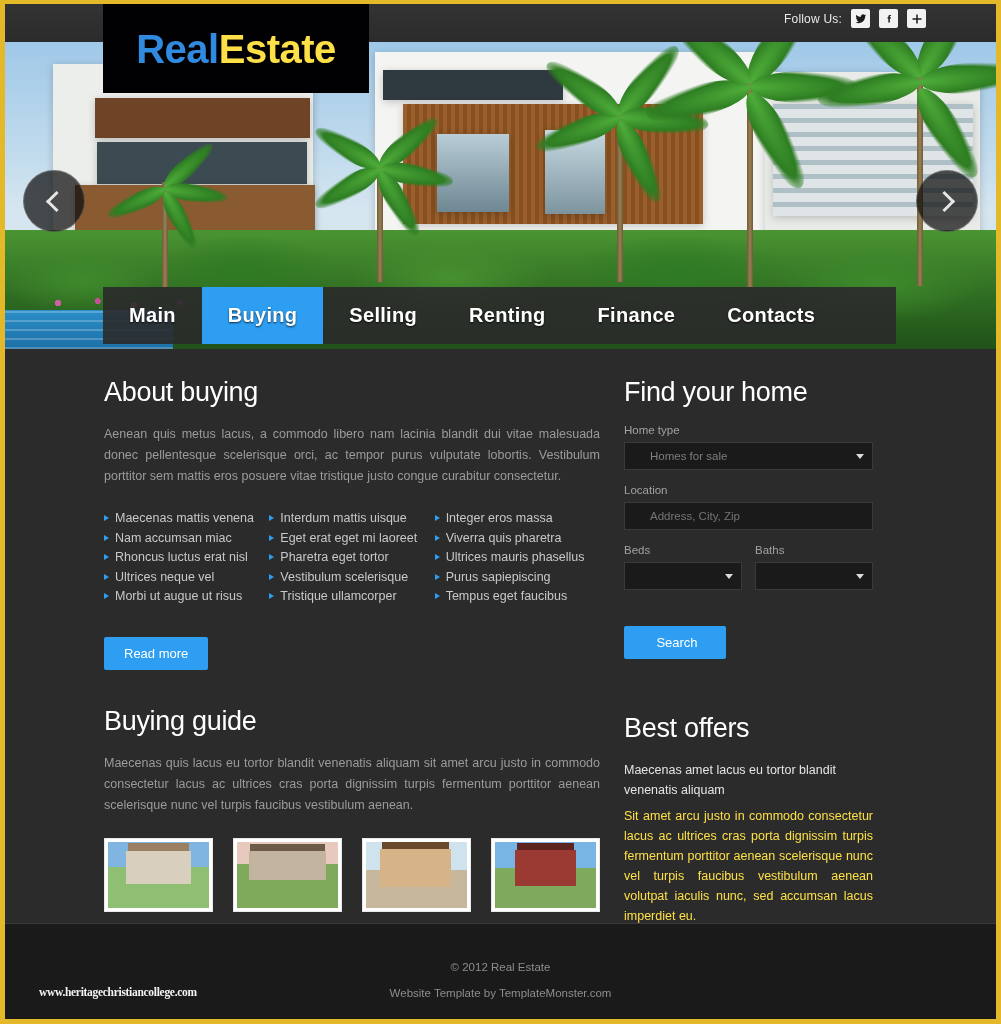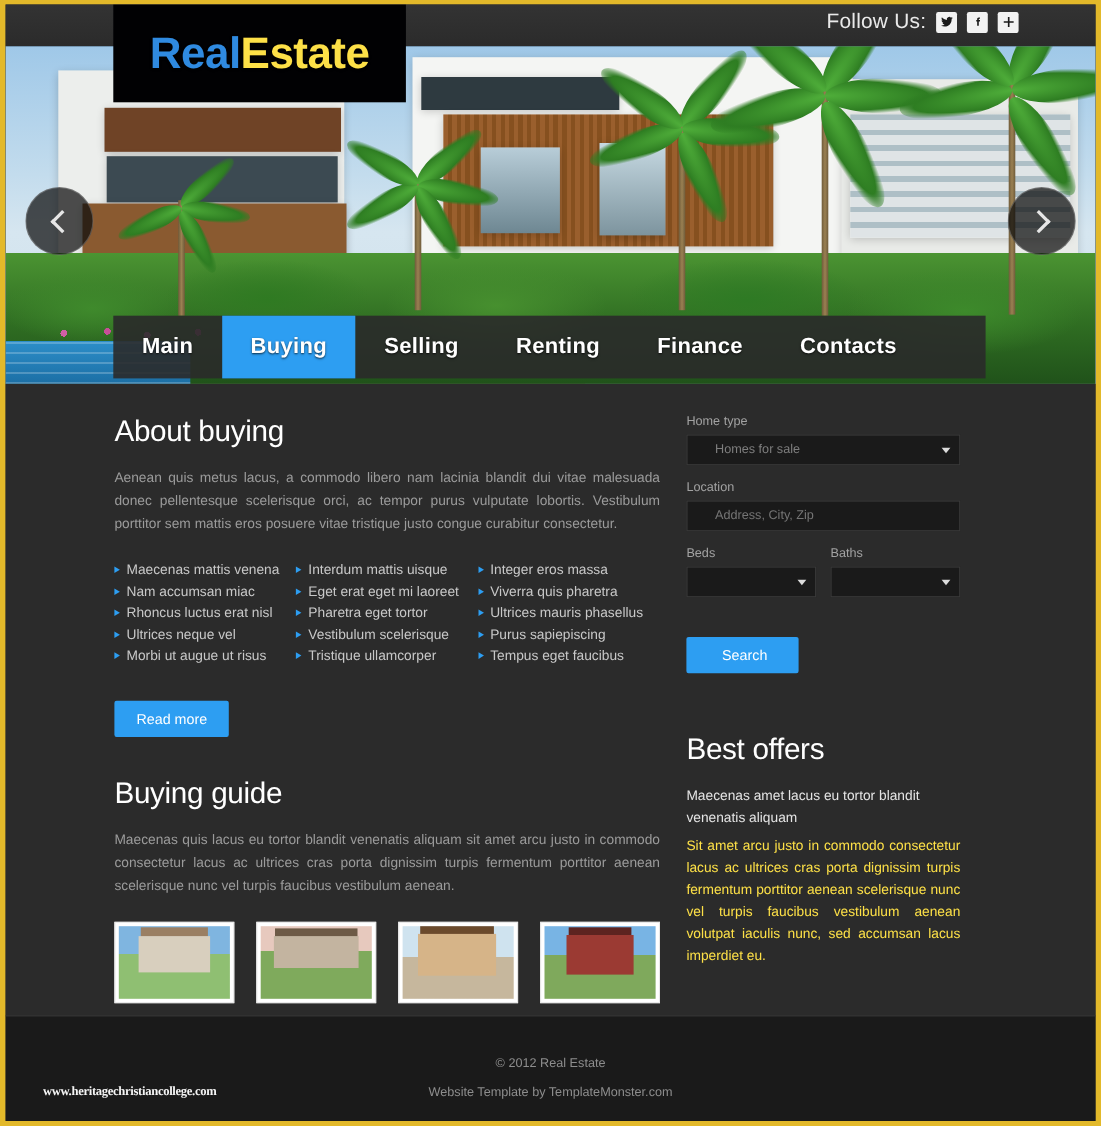--- a/index.html
+++ b/index.html
@@ -40,21 +40,21 @@
   #follow-block {
     position: absolute;
     right: 70px;
     top: 5px;
     display: flex;
     align-items: center;
     gap: 9px;
   }
   #follow-label {
     color: #e9e9e9;
-    font-size: 19px;
+    font-size: 12px;
     letter-spacing: .2px;
   }
   .social {
     width: 19px; height: 19px;
     background: #f2f2f2;
     border-radius: 2px;
     display: flex; align-items: center; justify-content: center;
     color: #1b1b1b;
     font-size: 13px;
     font-weight: bold;
@@ -544,20 +544,21 @@
                 </div>
             <div class="thumb" id="ph4">
                   <div class="ph"></div>
                 </div>
           </div>
         </div>
       </div>
 
       <div id="col-right">
 
+        <h2 class="sec">Find your home</h2>
 
         <div class="fgroup">
           <label class="flabel">Home type</label>
           <div class="fselect-wrap">
             <select class="fselect">
               <option>Homes for sale</option>
               <option>Homes for rent</option>
               <option>New homes</option>
             </select>
           </div>

